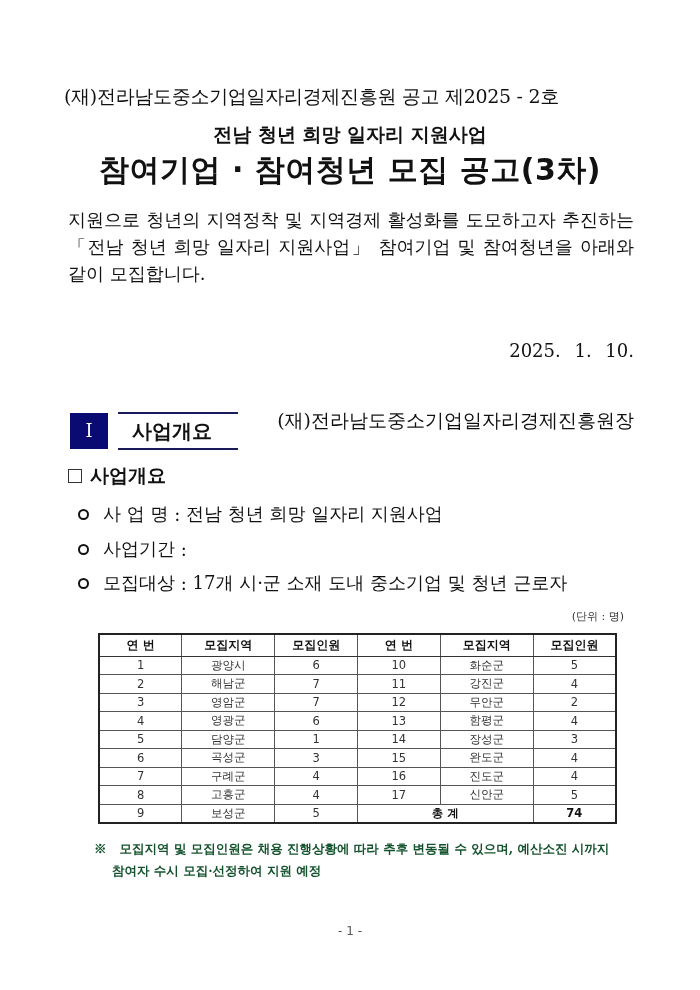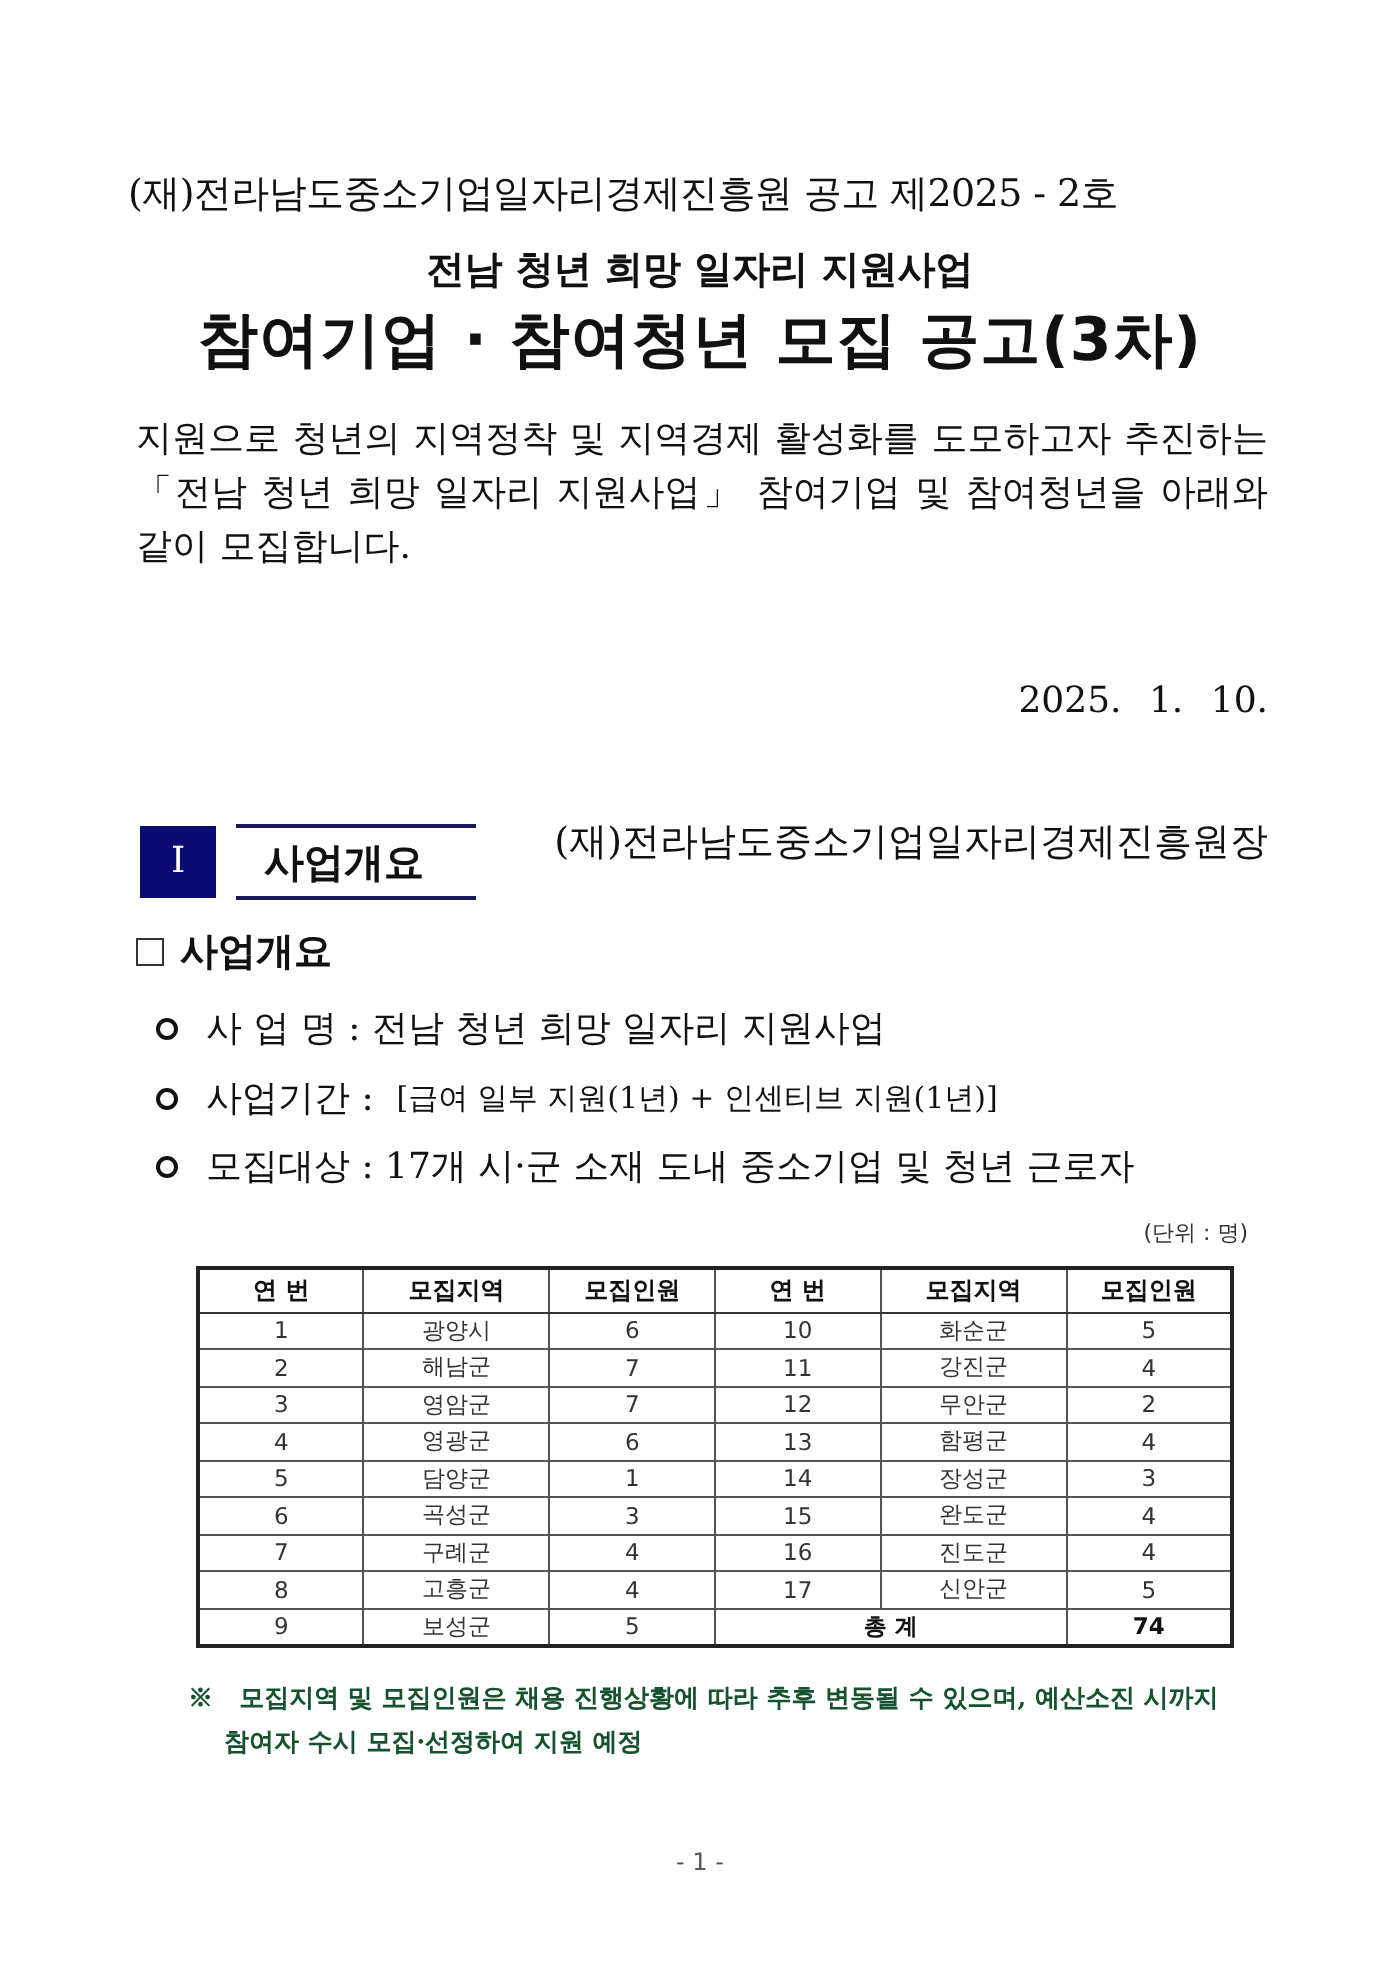--- a/index.html
+++ b/index.html
@@ -62,21 +62,20 @@
   <span>사 업 명</span>
   <span>&nbsp;:&nbsp;</span>
   <span>전남 청년 희망 일자리 지원사업</span>
 </div>
 
 <div class="abs bullet" style="top:537px;">
   <span class="dot"></span>
   <span>사업기간</span>
   <span>&nbsp;:&nbsp;</span>
   <span>&nbsp;</span>
-  <span class="small">[급여 일부 지원(1년) + 인센티브 지원(1년)]</span>
 </div>
 
 <div class="abs bullet" style="top:571px;">
   <span class="dot"></span>
   <span>모집대상</span>
   <span>&nbsp;:&nbsp;</span>
   <span>17개 시·군 소재 도내 중소기업 및 청년 근로자</span>
 </div>
 
 <div class="abs unit">(단위 : 명)</div>

